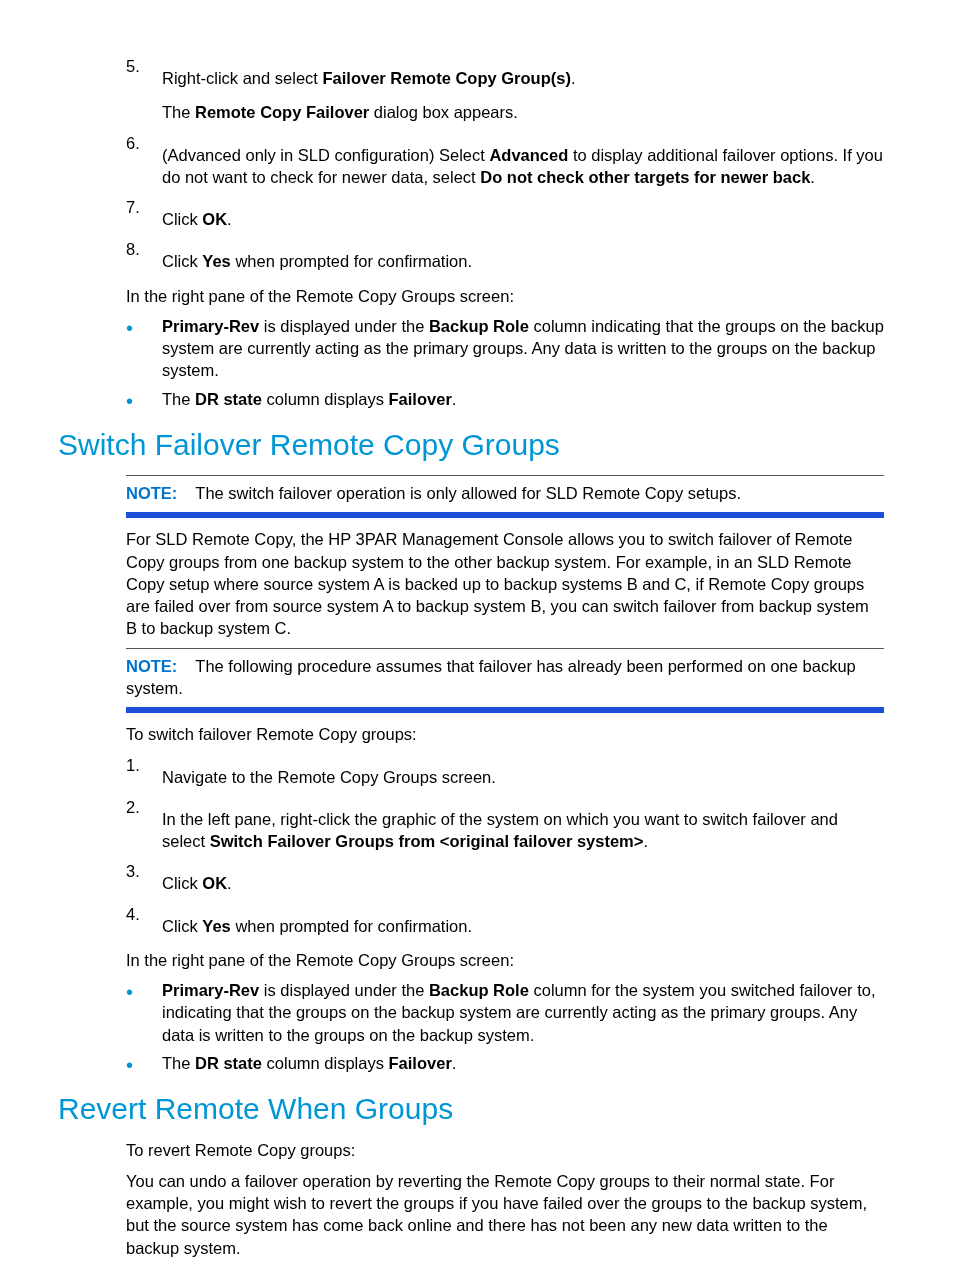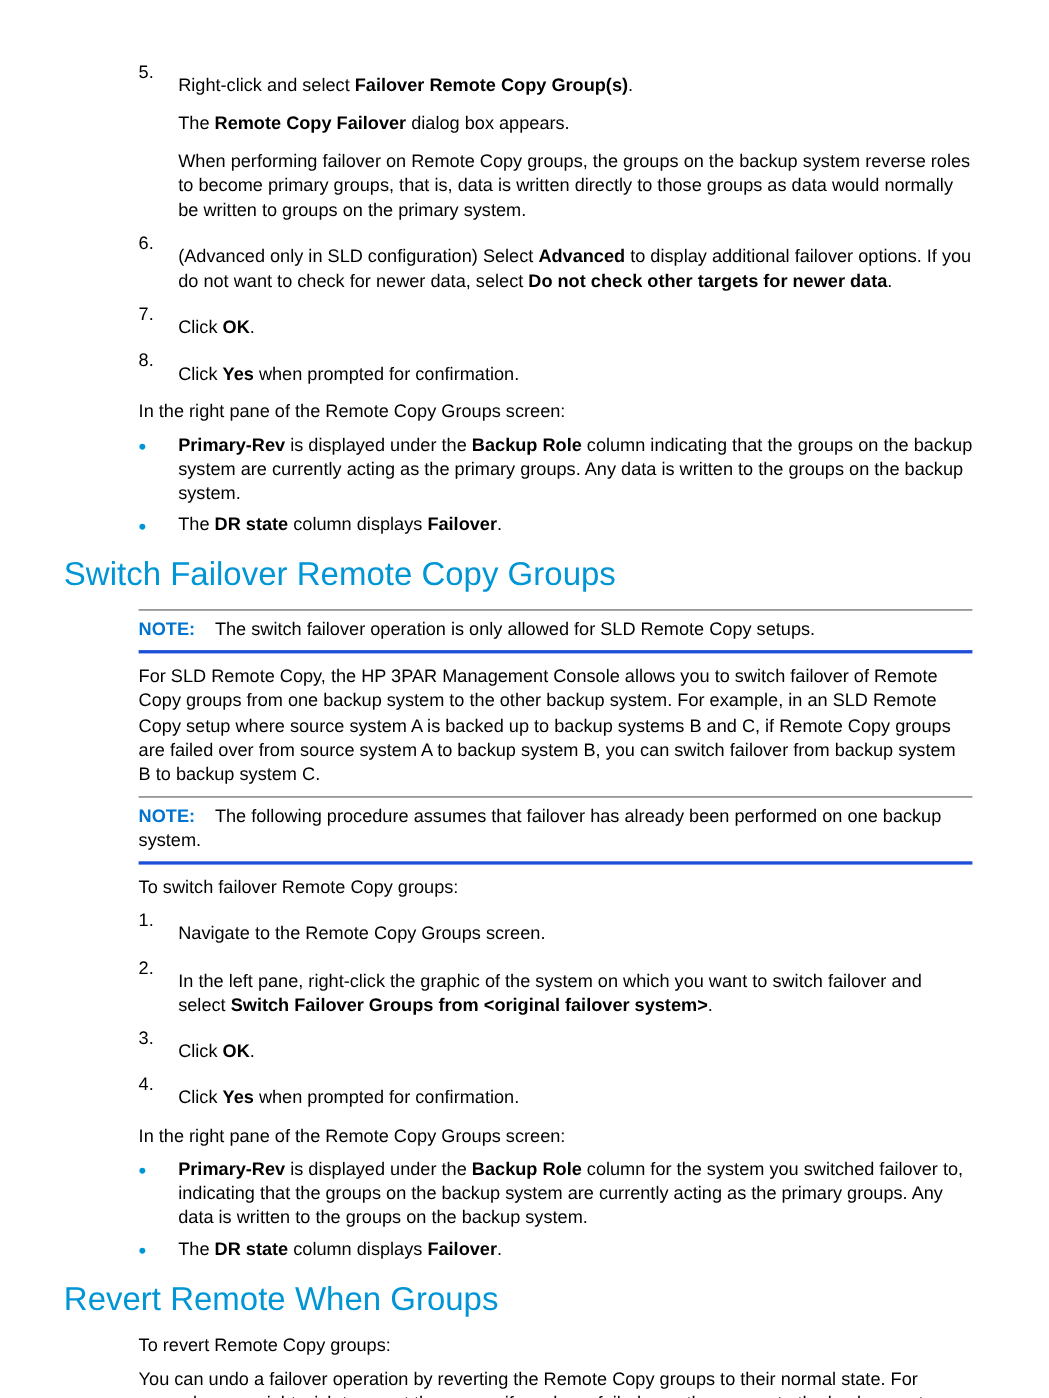--- a/index.html
+++ b/index.html
@@ -50,21 +50,21 @@
   }
   ul.bullets > li .body { flex: 1; }
   h2.section {
     color: #0096d6;
     font-weight: normal;
     font-size: 30px;
     margin: 14px 0 10px 0;
   }
   .note-block {
     border-top: 1px solid #555;
-    border-bottom: 3px solid #1d4ed8;
+    border-bottom: 6px solid #1d4ed8;
     padding: 6px 0 8px 0;
     margin: 8px 0 10px 0;
   }
   .note-label {
     color: #0073cf;
     font-weight: bold;
     margin-right: 18px;
   }
   b { font-weight: bold; }
   .footer {
@@ -80,27 +80,26 @@
 
 <div class="page-wrap">
 
   <div class="content-indent">
     <ol class="numbered">
       <li>
         <span class="num">5.</span>
         <div class="body">
           <p class="tight"><span>Right-click and select </span><b>Failover Remote Copy Group(s)</b><span>.</span></p>
           <p class="tight"><span>The </span><b>Remote Copy Failover</b><span> dialog box appears.</span></p>
-          <p class="tight">When performing failover on Remote Copy groups, the groups on the backup system reverse roles to become primary groups, that is, data is written directly to those groups as data would normally be written to groups on the primary system.</p>
         </div>
       </li>
       <li>
         <span class="num">6.</span>
         <div class="body">
-          <p class="tight"><span>(Advanced only in SLD configuration) Select </span><b>Advanced</b><span> to display additional failover options. If you do not want to check for newer data, select </span><b>Do not check other targets for newer data</b><span>.</span></p>
+          <p class="tight"><span>(Advanced only in SLD configuration) Select </span><b>Advanced</b><span> to display additional failover options. If you do not want to check for newer data, select </span><b>Do not check other targets for newer back</b><span>.</span></p>
         </div>
       </li>
       <li>
         <span class="num">7.</span>
         <div class="body">
             <p class="tight"><span>Click </span><b>OK</b><span>.</span></p>
           </div>
       </li>
       <li>
         <span class="num">8.</span>

